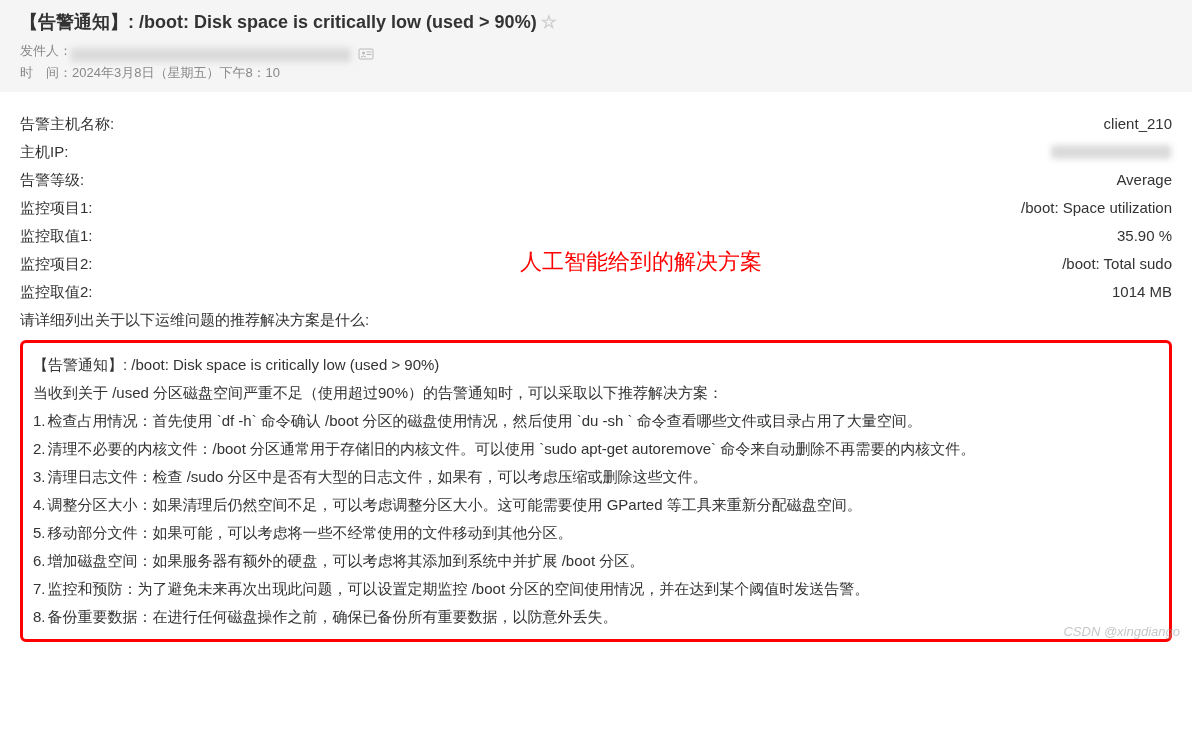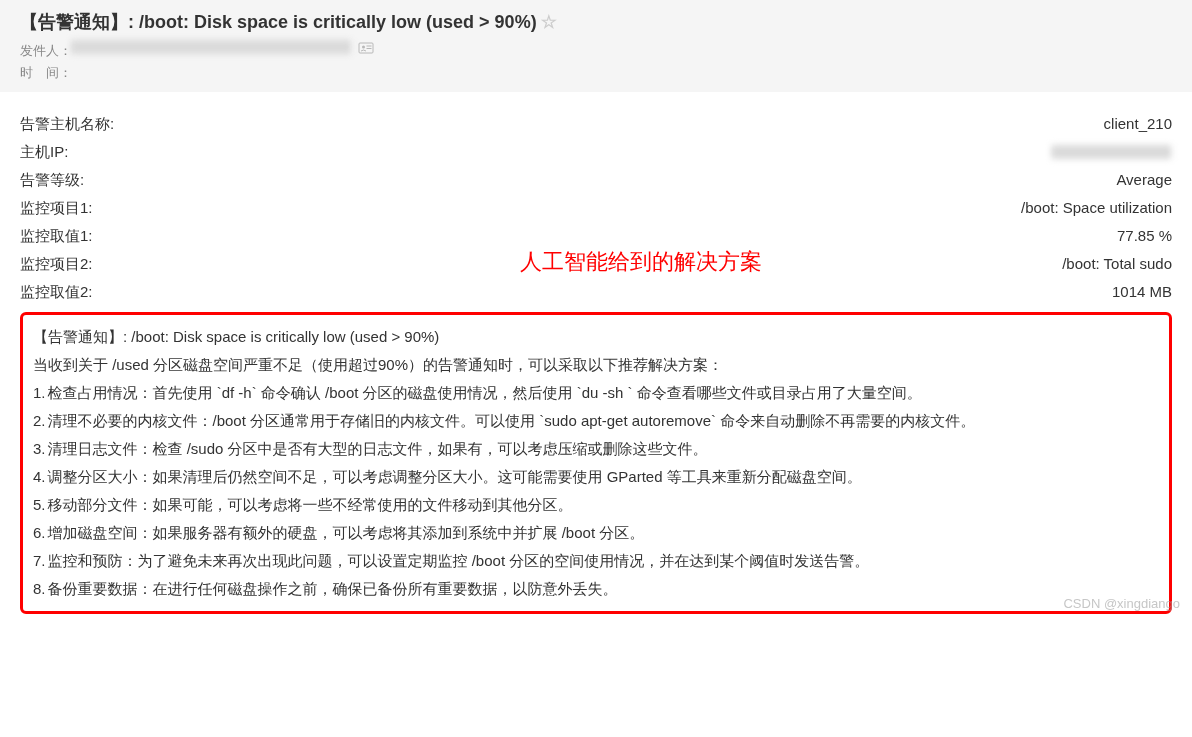--- a/index.html
+++ b/index.html
@@ -32,21 +32,21 @@
       color: #ccc;
       font-size: 18px;
     }
     .email-meta {
       font-size: 13px;
       color: #888;
       line-height: 22px;
     }
     .meta-row {
       display: flex;
-      align-items: flex-start;
+      align-items: flex-end;
     }
     .meta-label {
       color: #888;
     }
     .redact {
       display: inline-block;
       height: 14px;
       vertical-align: middle;
       filter: blur(3px);
       background: repeating-linear-gradient(90deg, #ccc 0, #ccc 4px, #e8e8e8 4px, #e8e8e8 8px);
@@ -86,20 +86,21 @@
       margin-top: 6px;
       font-size: 15px;
       line-height: 28px;
     }
     .watermark {
       position: absolute;
       right: 12px;
       bottom: 6px;
       color: rgba(160,160,160,0.6);
       font-size: 13px;
+      font-style: italic;
     }
     .num {
       margin-right: 2px;
     }
     .ip-redact {
       width: 120px;
     }
     .sender-redact {
       width: 280px;
     }
@@ -124,20 +125,21 @@
             <rect x="1" y="3" width="14" height="10" rx="1" fill="none" stroke="#b8b8b8" stroke-width="1"></rect>
             <circle cx="5.5" cy="7" r="1.5" fill="#b8b8b8"></circle>
             <rect x="8.5" y="5.5" width="5" height="1" fill="#b8b8b8"></rect>
             <rect x="8.5" y="8" width="5" height="1" fill="#b8b8b8"></rect>
             <path d="M3 11 Q5.5 9 8 11" fill="none" stroke="#b8b8b8" stroke-width="1"></path>
           </svg>
       </span>
     </div>
     <div class="meta-row">
       <span class="meta-label">时　间：</span>
+      <span>2024年3月8日（星期五）下午8：10</span>
     </div>
   </div>
 </div>
 
 <div class="email-body">
   <div class="red-annotation">人工智能给到的解决方案</div>
 
   <div class="info-line">
     <span>告警主机名称: </span>
     <span>client_210</span>
@@ -149,29 +151,32 @@
   <div class="info-line">
     <span>告警等级: </span>
     <span>Average</span>
   </div>
   <div class="info-line">
     <span>监控项目1:</span>
     <span>/boot: Space utilization</span>
   </div>
   <div class="info-line">
     <span>监控取值1:</span>
-    <span>77.85 %</span>
+    <span>35.90 %</span>
   </div>
   <div class="info-line">
     <span>监控项目2:</span>
     <span>/boot: Total sudo</span>
   </div>
   <div class="info-line">
     <span>监控取值2:</span>
     <span>1014 MB</span>
+  </div>
+  <div class="info-line">
+    <span>请详细列出关于以下运维问题的推荐解决方案是什么:</span>
   </div>
 
   <div class="solution-box">
     <div>【告警通知】: /boot: Disk space is critically low (used &gt; 90%)</div>
     <div>当收到关于 /used 分区磁盘空间严重不足（使用超过90%）的告警通知时，可以采取以下推荐解决方案：</div>
     <div><span class="num">1.</span><span>检查占用情况：首先使用 `df -h` 命令确认 /boot 分区的磁盘使用情况，然后使用 `du -sh ` 命令查看哪些文件或目录占用了大量空间。</span></div>
     <div><span class="num">2.</span><span>清理不必要的内核文件：/boot 分区通常用于存储旧的内核文件。可以使用 `sudo apt-get autoremove` 命令来自动删除不再需要的内核文件。</span></div>
     <div><span class="num">3.</span><span>清理日志文件：检查 /sudo 分区中是否有大型的日志文件，如果有，可以考虑压缩或删除这些文件。</span></div>
     <div><span class="num">4.</span><span>调整分区大小：如果清理后仍然空间不足，可以考虑调整分区大小。这可能需要使用 GParted 等工具来重新分配磁盘空间。</span></div>
     <div><span class="num">5.</span><span>移动部分文件：如果可能，可以考虑将一些不经常使用的文件移动到其他分区。</span></div>

